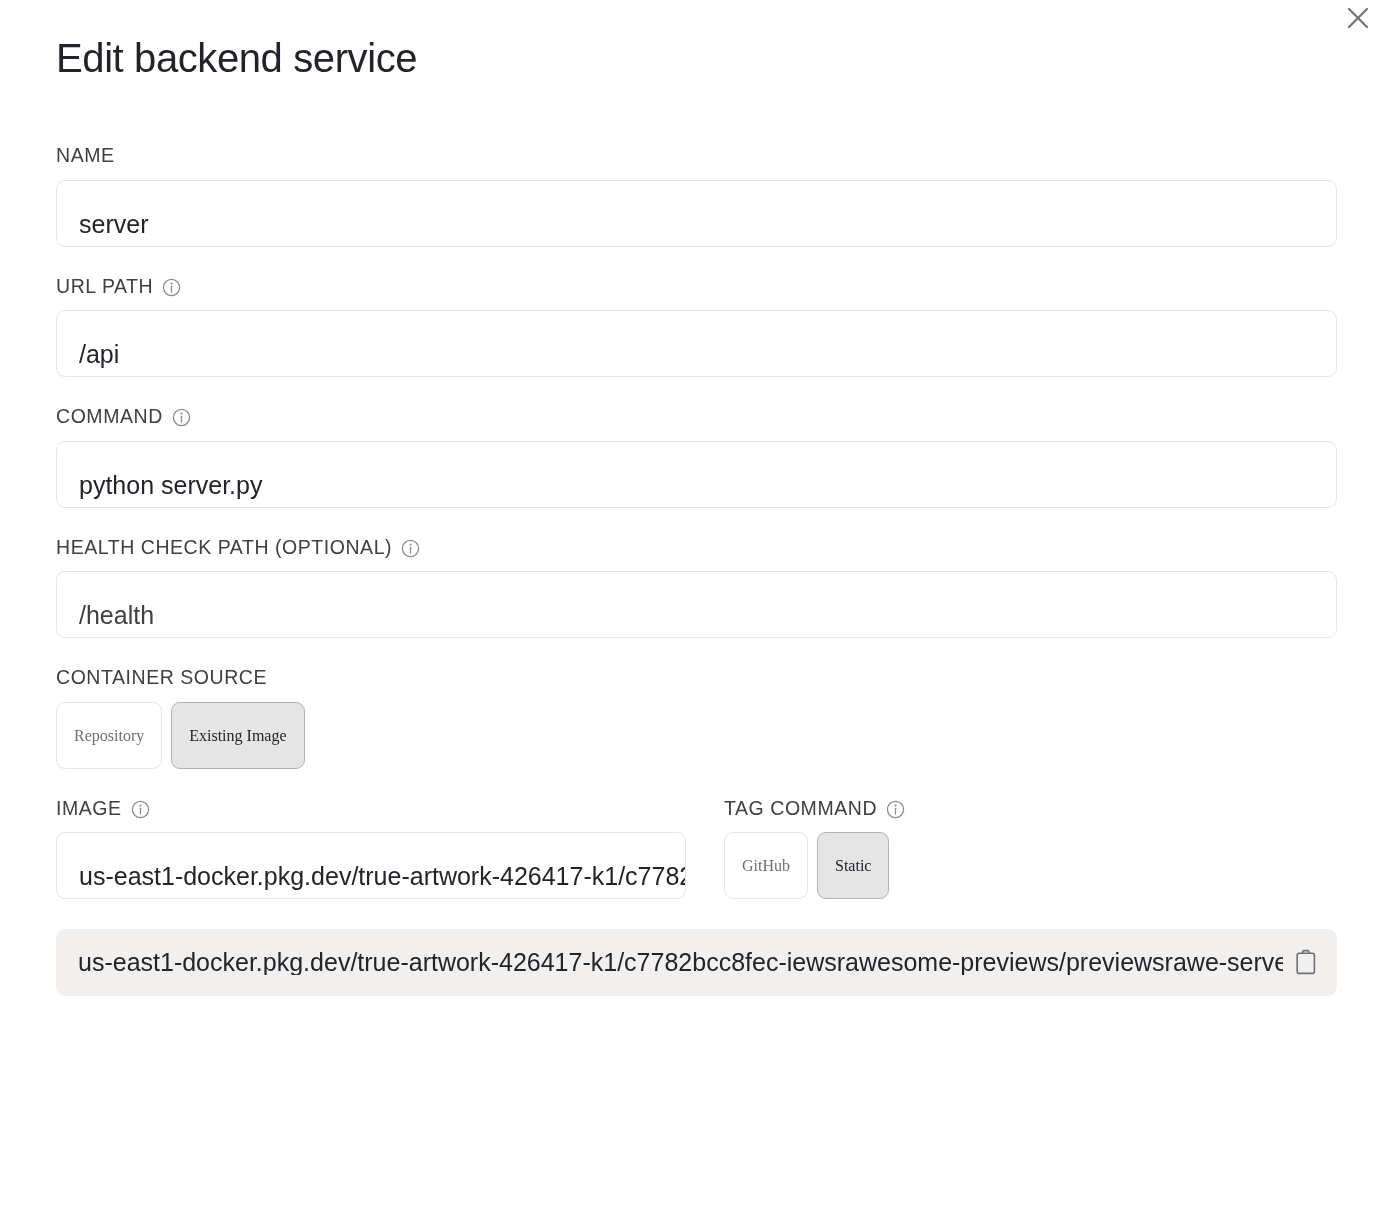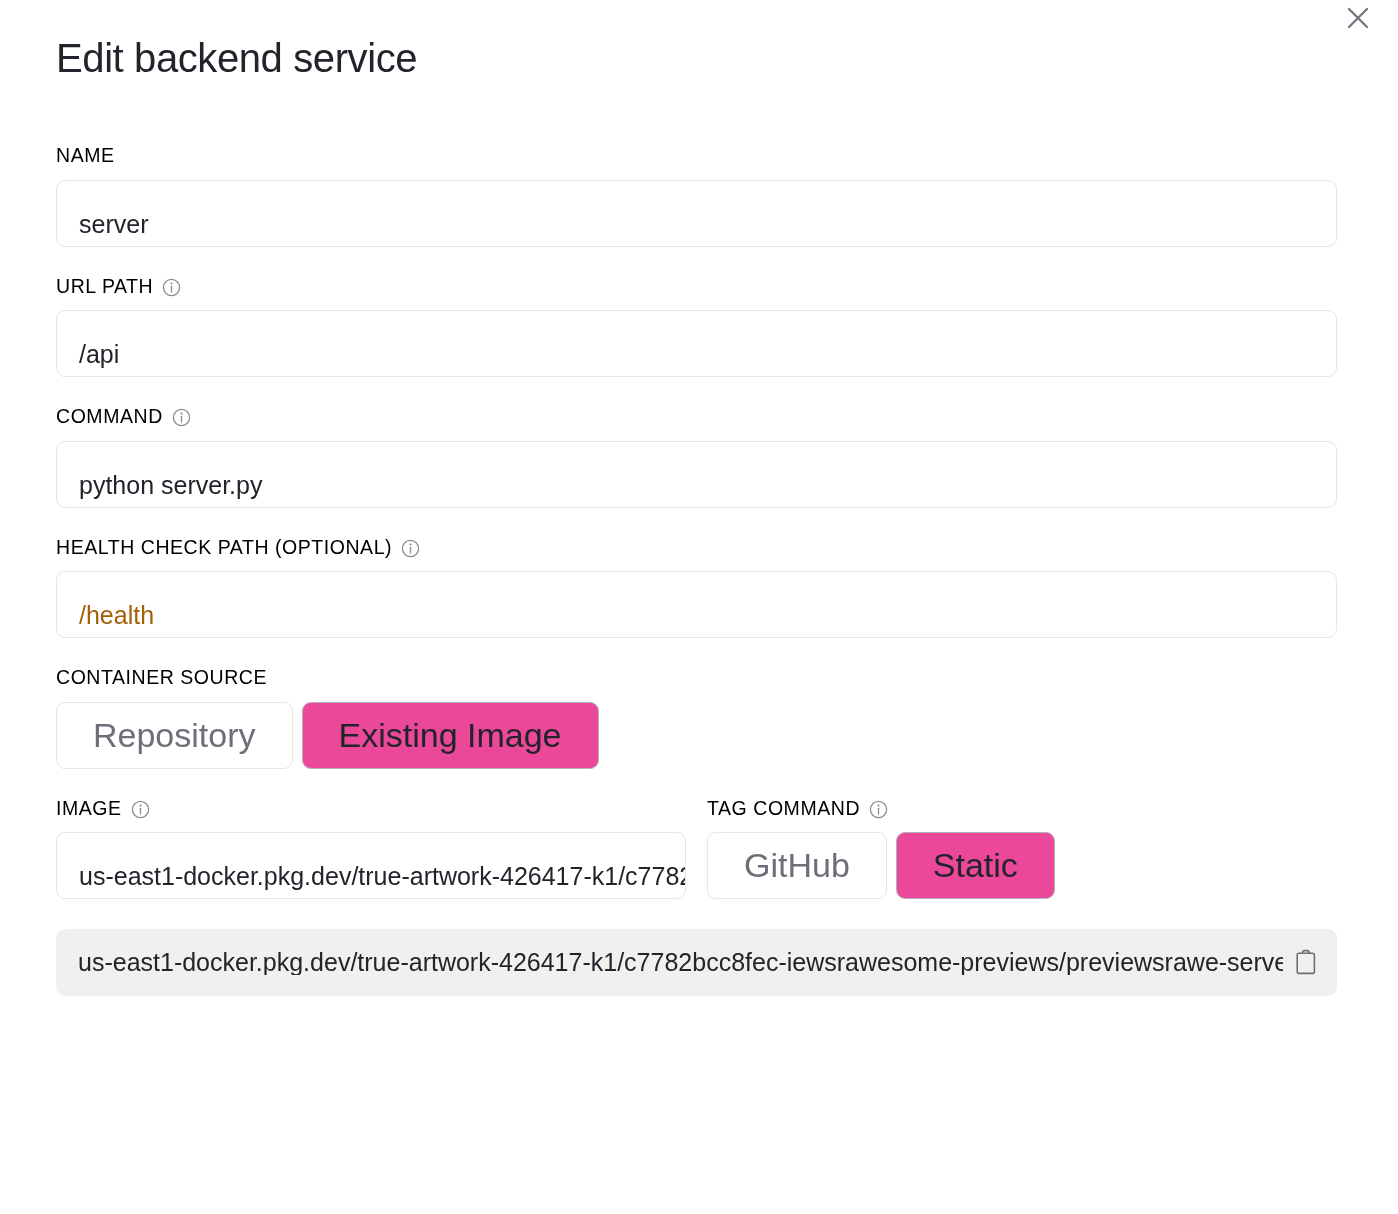--- a/index.html
+++ b/index.html
@@ -59,21 +59,21 @@
 
   .field { margin-bottom: 30px; }
   .field:last-child { margin-bottom: 0; }
 
   .label {
     display: flex;
     align-items: center;
     gap: 9px;
     font-size: 19.5px;
     letter-spacing: 0.55px;
-    color: #000000;
+    color: #404040;
     line-height: 1;
     margin-bottom: 14px;
     white-space: nowrap;
   }
   .label-text { display: inline-block; }
 
   .info-icon {
     display: inline-flex;
     align-items: center;
     justify-content: center;
@@ -96,51 +96,51 @@
     padding: 11px 22px;
     font-family: "Liberation Sans", sans-serif;
     font-size: 25px;
     color: #23232b;
     line-height: 65px;
     overflow: hidden;
     white-space: nowrap;
     text-overflow: clip;
     display: block;
   }
-  .input.placeholder { color: #a16207; }
+  .input.placeholder { color: #404040; }
 
   .btn-group {
     display: flex;
     align-items: flex-start;
     gap: 9px;
   }
   .toggle-btn {
     box-sizing: border-box;
     height: 67px;
-    padding: 0 36px;
+    padding: 0 17px;
     border-radius: 9px;
     border: 1px solid #e6e6e8;
     background: #ffffff;
     color: #6e6e79;
-    font-family: Liberation Sans, sans-serif;
-    font-size: 34px;
+    font-family: Liberation Serif, serif;
+    font-size: 16px;
     line-height: 63px;
     cursor: pointer;
     white-space: nowrap;
   }
   .toggle-btn.selected {
-    background: #ec4899;
+    background: #e5e5e5;
     border-color: #b3b2ba;
     color: #23232b;
   }
 
   .row {
     display: flex;
     align-items: flex-end;
-    gap: 21px;
+    gap: 38px;
     margin-bottom: 30px;
   }
   .col-image { width: 630px; flex: 0 0 auto; }
   .col-tag { flex: 0 0 auto; }
 
   .readonly-box {
     box-sizing: border-box;
     width: 100%;
     height: 67px;
     background: #f1f0ee;

